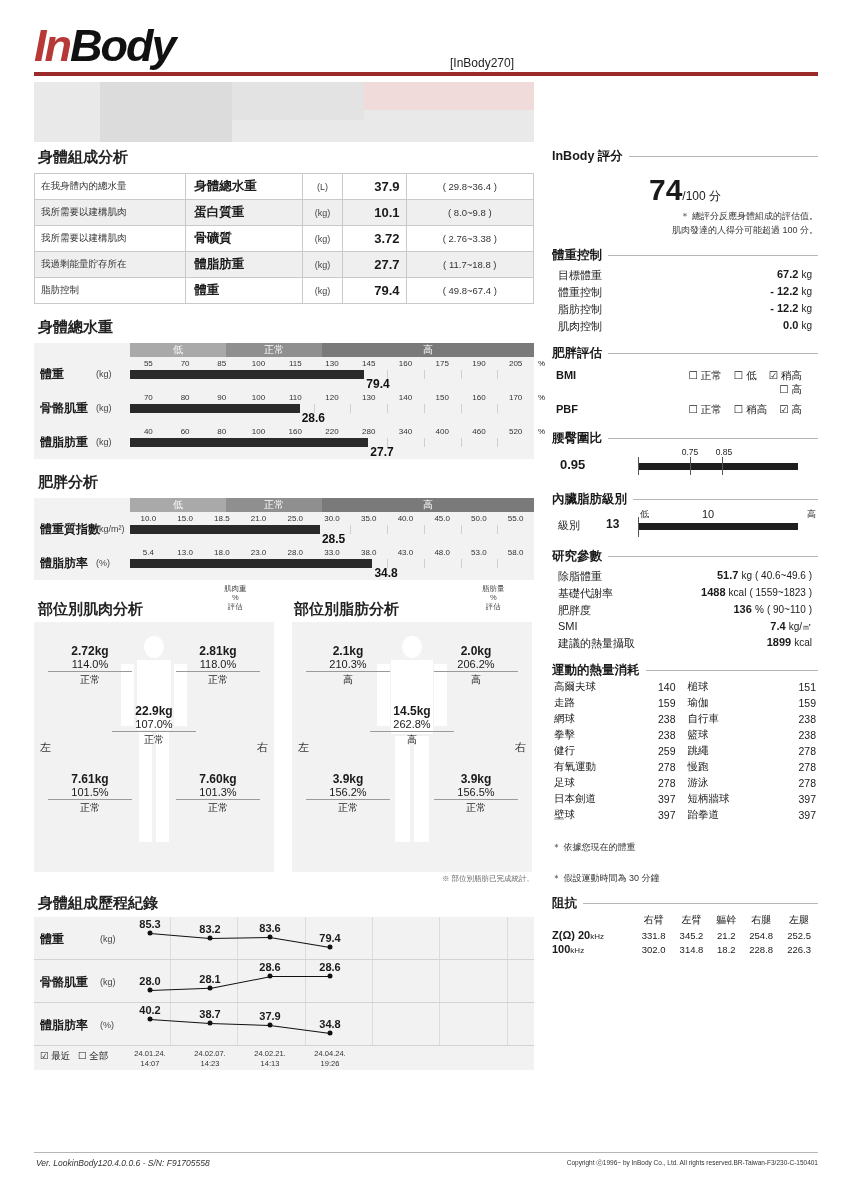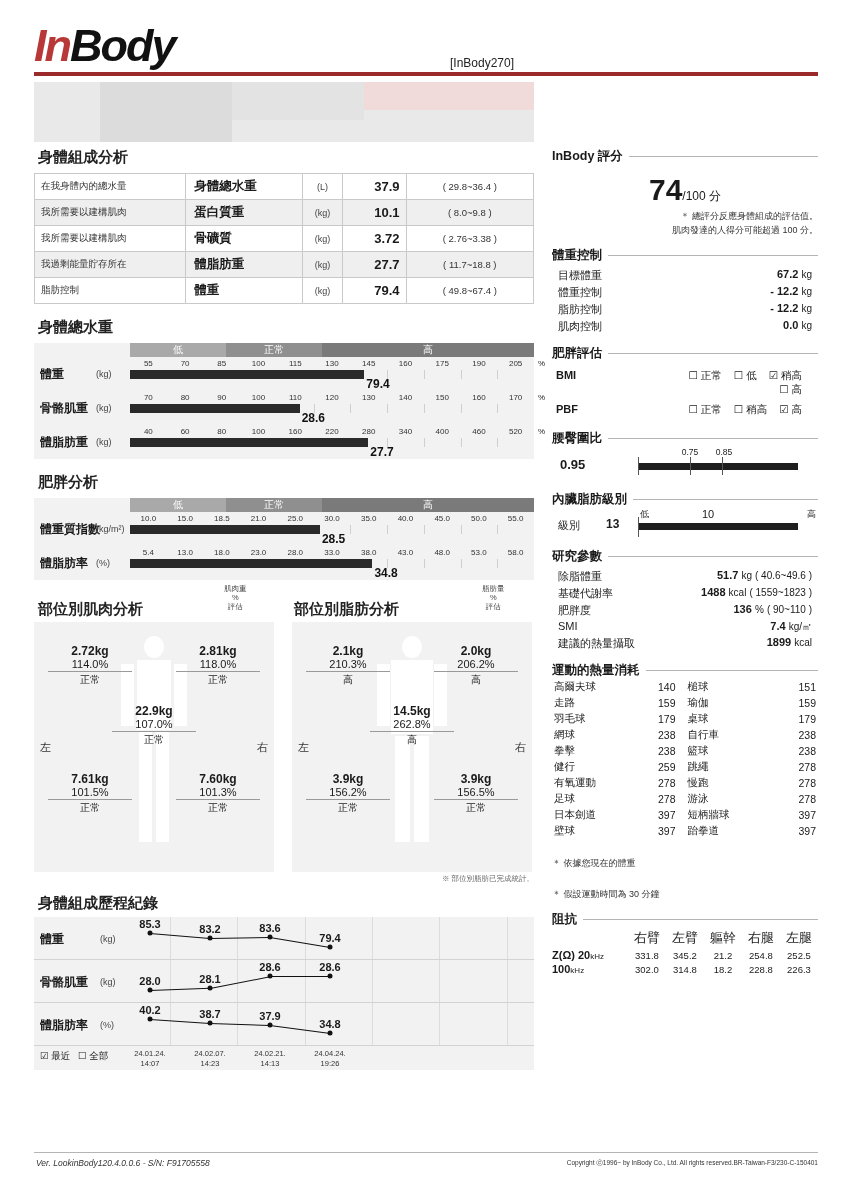--- a/index.html
+++ b/index.html
@@ -138,21 +138,21 @@
   .vf-low{position:absolute;left:88px;top:0;font-size:9px;}
   .vf-mid{position:absolute;left:150px;top:0;font-size:11px;}
   .vf-high{position:absolute;right:2px;top:0;font-size:9px;}
 
   .ex-table{width:100%;border-collapse:collapse;font-size:10.5px;}
   .ex-table td{padding:1px 2px;}
   .ex-table .num{text-align:right;font-weight:normal;}
   .ex-note{font-size:9px;color:#333;margin-top:18px;}
 
   .imp-table{width:100%;border-collapse:collapse;font-size:9.5px;text-align:center;}
-  .imp-table th{font-weight:normal;font-size:13px;padding:1px 0;margin-top:12px;}
+  .imp-table th{font-weight:normal;font-size:10px;padding:1px 0;margin-top:12px;}
   .imp-table td{padding:1px 0;}
   .imp-table .z{text-align:left;font-weight:bold;font-size:11px;}
   .imp-table .khz{font-size:8px;font-weight:normal;}
 
   .seg-head-note{position:absolute;font-size:7.5px;color:#444;text-align:center;line-height:9px;}
 </style>
 </head>
 <body>
 
 <div class="page">
@@ -695,26 +695,20 @@
               <td style="padding-left:10px">槌球</td>
               <td class="num">151</td>
             </tr>
             <tr>
               <td>走路</td>
               <td class="num">159</td>
               <td style="padding-left:10px">瑜伽</td>
               <td class="num">159</td>
             </tr>
             <tr>
-              <td>羽毛球</td>
-              <td class="num">179</td>
-              <td style="padding-left:10px">桌球</td>
-              <td class="num">179</td>
-            </tr>
-            <tr>
               <td>網球</td>
               <td class="num">238</td>
               <td style="padding-left:10px">自行車</td>
               <td class="num">238</td>
             </tr>
             <tr>
               <td>拳擊</td>
               <td class="num">238</td>
               <td style="padding-left:10px">籃球</td>
               <td class="num">238</td>

